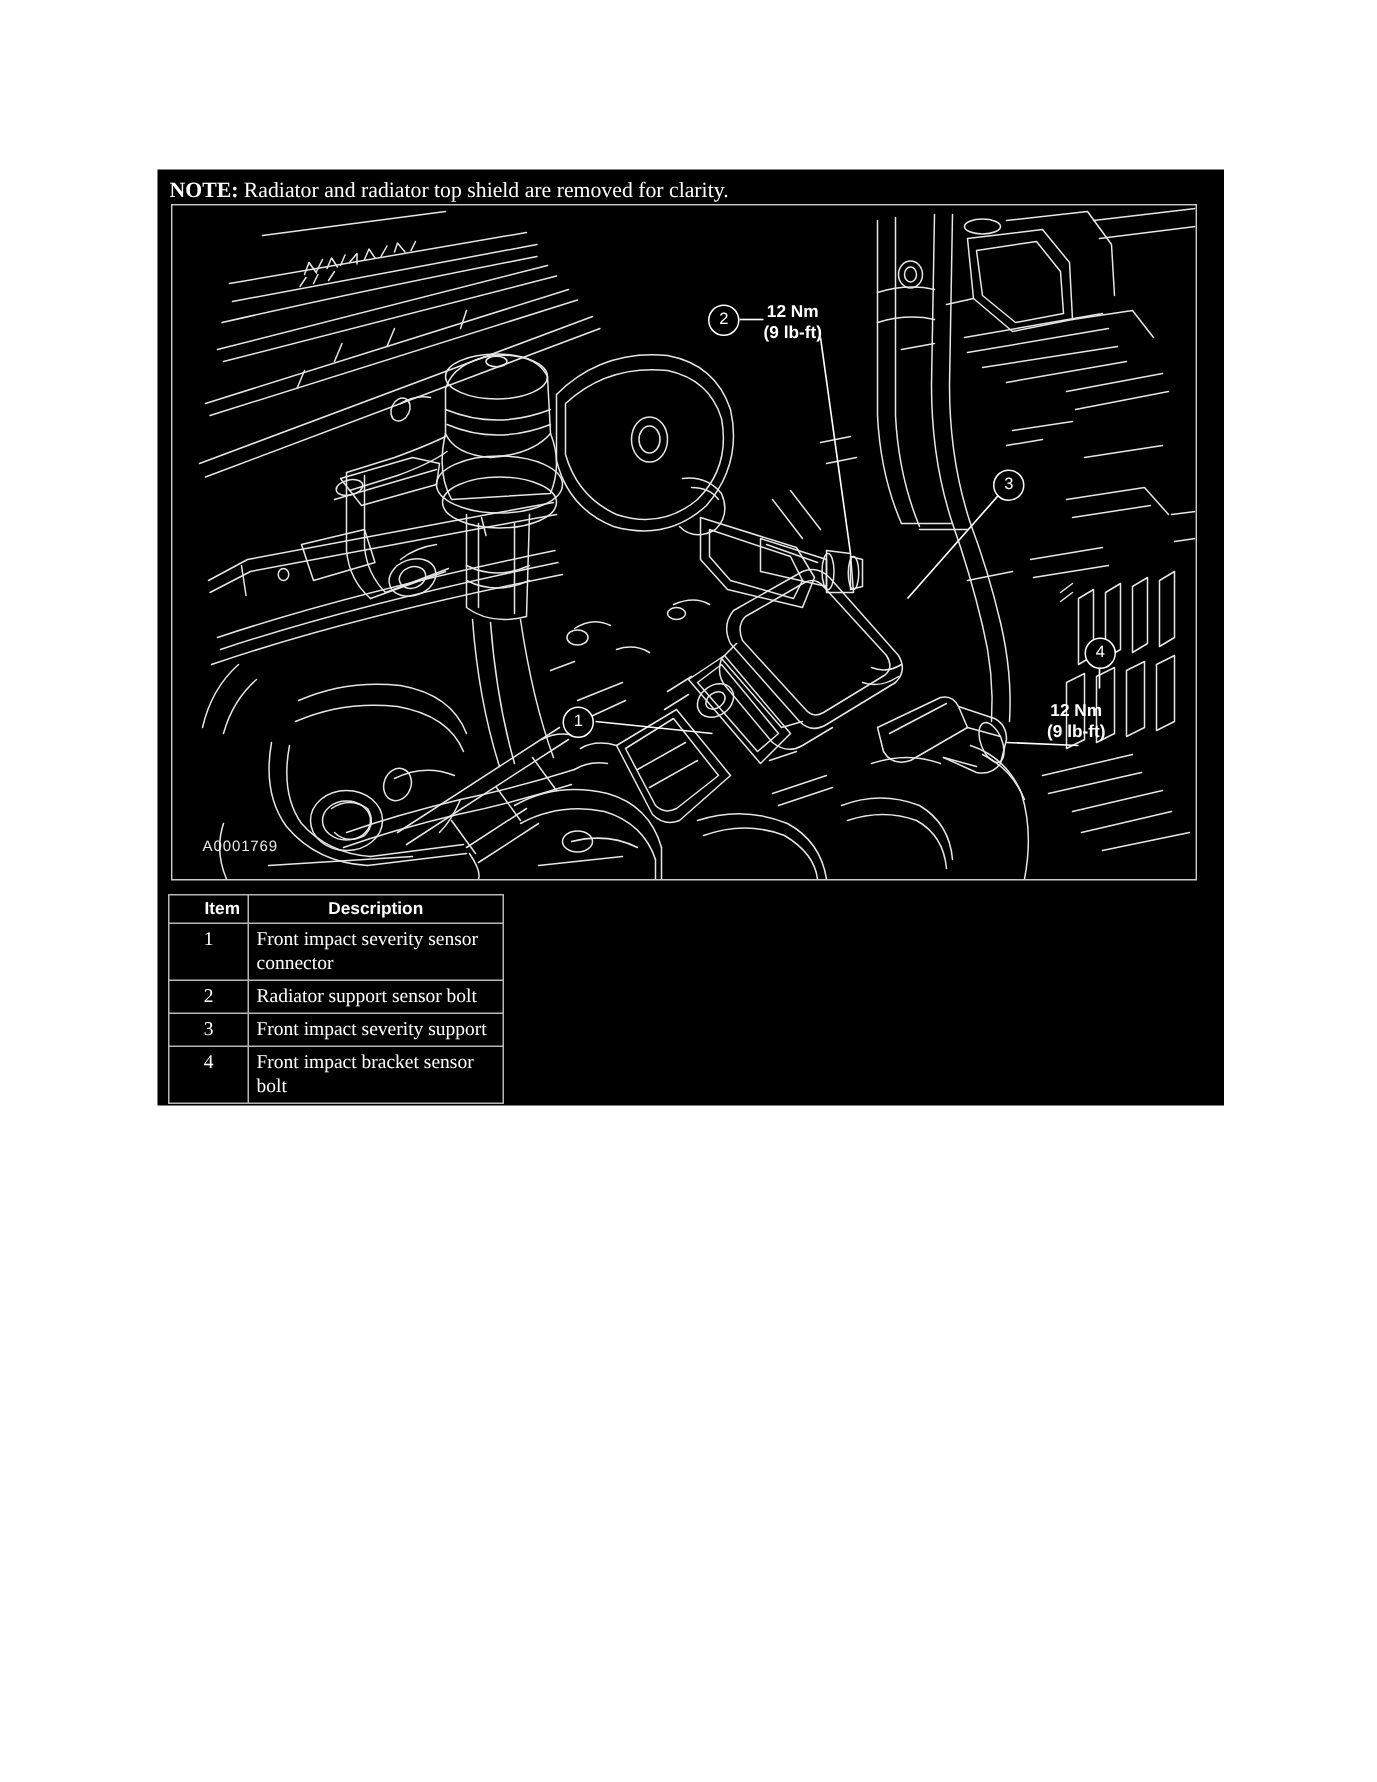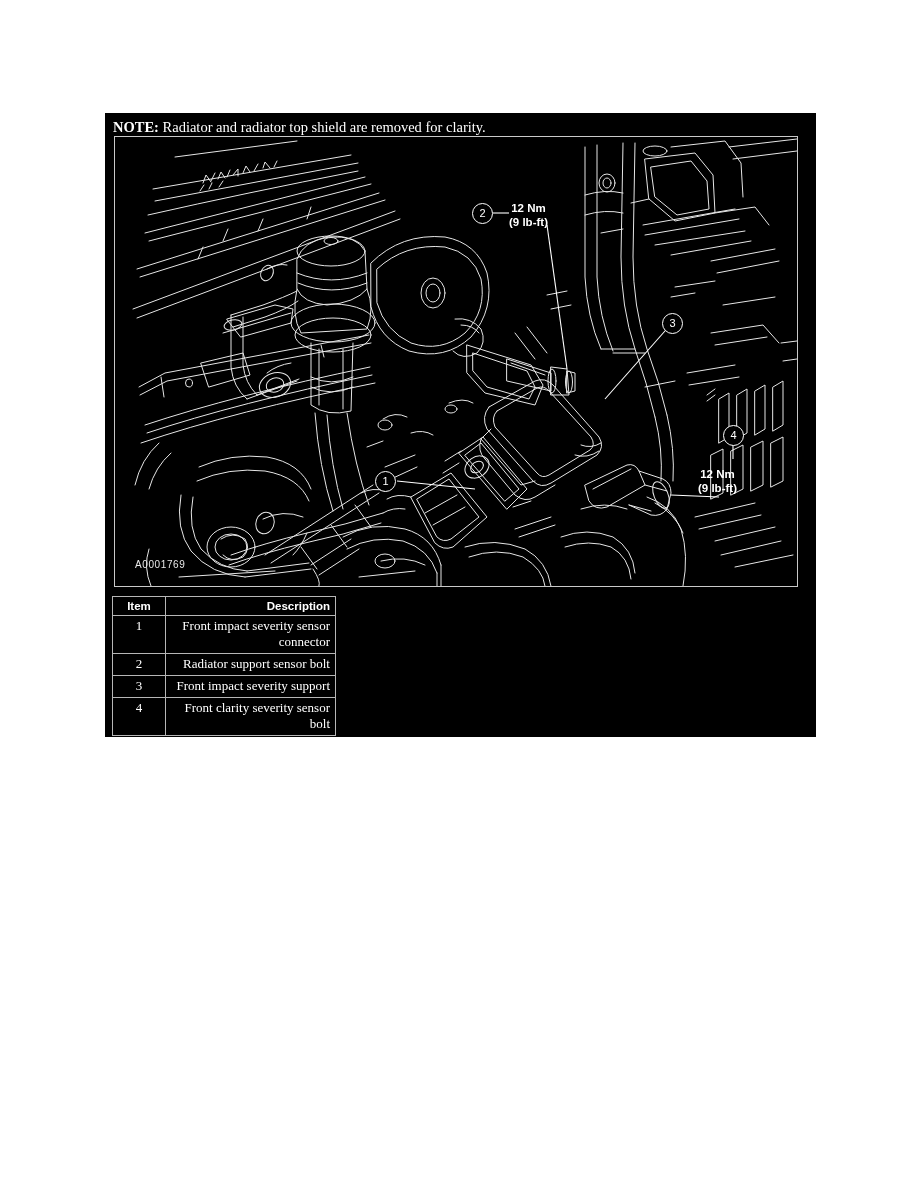--- a/index.html
+++ b/index.html
@@ -121,36 +121,35 @@
   table.legend td {
     border: 1px solid #b6b6b6;
     color: #ffffff;
     padding: 2px 5px 3px 5px;
     vertical-align: top;
   }
   table.legend th {
     font-family: "Liberation Sans", "DejaVu Sans", sans-serif;
     font-size: 11.5px;
     font-weight: bold;
-    text-align: right;
+    text-align: center;
     padding-top: 3px;
     padding-bottom: 3px;
   }
-  table.legend th.col-item { width: 42px; text-align: center; margin-top: 16px; }
+  table.legend th.col-item { width: 42px; text-align: right; margin-top: 16px; }
   table.legend td.col-item {
     width: 42px;
     text-align: center;
     font-family: "Liberation Serif", "DejaVu Serif", serif;
     font-size: 13px;
   }
   table.legend td.col-desc {
     font-family: "Liberation Serif", "DejaVu Serif", serif;
     font-size: 13px;
     line-height: 16px;
-    text-align: right;
   }
 </style>
 </head>
 <body>
 
 <div id="content-panel">
 
   <div id="note-line">
     <span class="note-label">NOTE:</span><span> Radiator and radiator top shield are removed for clarity.</span>
   </div>
@@ -456,19 +455,19 @@
         <tr>
           <td class="col-item">2</td>
           <td class="col-desc">Radiator support sensor bolt</td>
         </tr>
         <tr>
           <td class="col-item">3</td>
           <td class="col-desc">Front impact severity support</td>
         </tr>
         <tr>
           <td class="col-item">4</td>
-          <td class="col-desc">Front clarity severity sensor bolt</td>
+          <td class="col-desc">Front impact bracket sensor bolt</td>
         </tr>
       </tbody>
     </table>
   </div>
 
 </div>
 
 </body></html>

